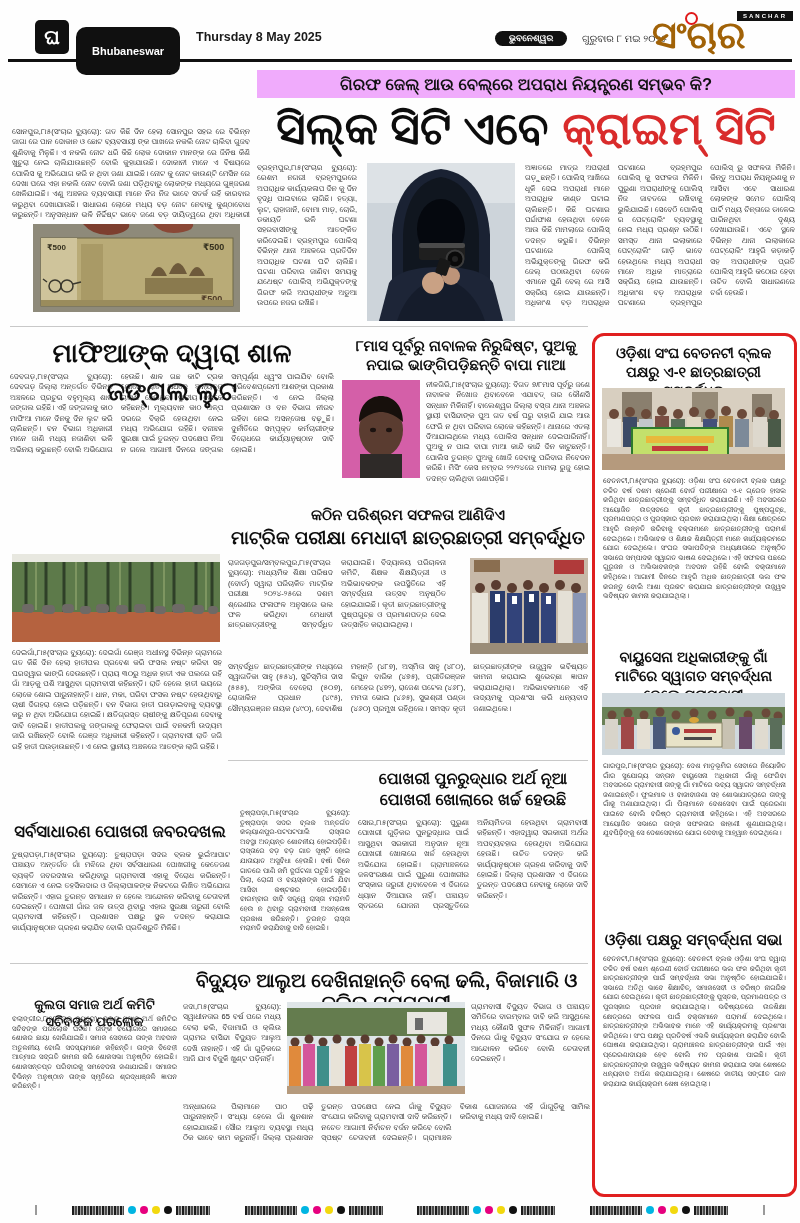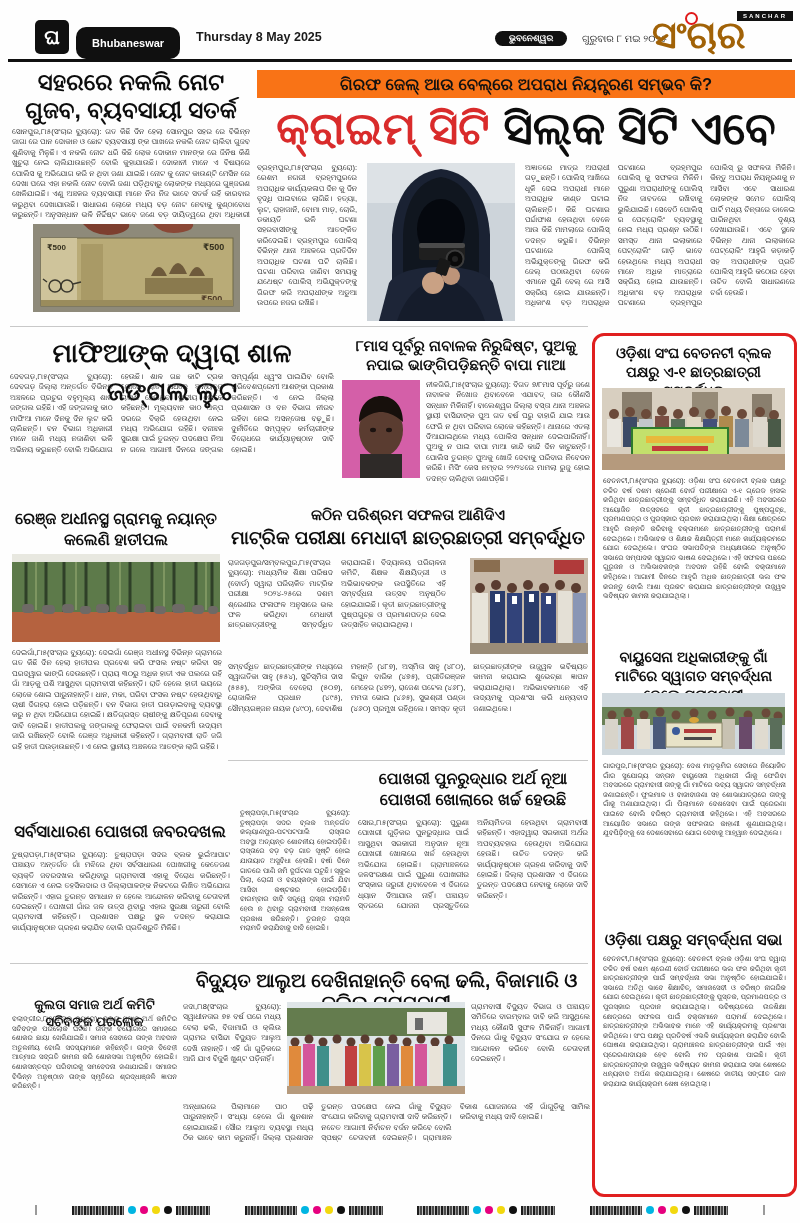--- a/index.html
+++ b/index.html
@@ -24,31 +24,30 @@
   .reg-dot{width:8px;height:8px;border-radius:50%;}
   .edge-tick{width:2px;height:10px;background:#9a9a9a;}
 </style>
 </head>
 <body>
 
 <div class="page">
 
   <div class="abs" style="left:35px;top:20px;width:34px;height:34px;background:#101010;border-radius:5px;
        display:flex;align-items:center;justify-content:center;color:#fff;font-size:20px;font-weight:800;">ଘ</div>
-  <div class="abs pill" style="left:76px;top:27px;padding:10px 16px;font-size:11px;">Bhubaneswar</div>
+  <div class="abs pill" style="left:76px;top:27px;padding:18px 16px;font-size:11px;">Bhubaneswar</div>
   <div class="abs" style="left:196px;top:30px;font-size:12.5px;font-weight:800;">Thursday 8 May 2025</div>
   <div class="abs pill" style="left:495px;top:31px;padding:2px 14px;font-size:9px;">ଭୁବନେଶ୍ୱର</div>
   <div class="abs" style="left:582px;top:33px;font-size:10px;font-weight:400;">ଗୁରୁବାର ୮ ମଇ ୨୦୨୫</div>
   <div class="abs" style="left:737px;top:11px;width:56px;height:10px;background:#101010;color:#fff;
        font-size:6px;font-weight:700;letter-spacing:2px;text-align:center;line-height:10px;">SANCHAR</div>
   <div class="abs" style="left:652px;top:14px;font-size:38px;font-weight:800;line-height:42px;color:#a16207;">ସଂଚାର</div>
   <div class="abs" style="left:685px;top:12px;width:9px;height:9px;border:2.5px solid #e01b1b;border-radius:50%;"></div>
   <div class="hr-black" style="left:8px;top:59px;width:784px;"></div>
 
-  <div class="abs head" style="left:10px;top:68px;width:242px;font-size:23px;line-height:28px;">ସହରରେ ନକଲି ନୋଟ ଗୁଜବ, ବ୍ୟବସାୟୀ ସତର୍କ</div>
   <div class="abs body-txt" style="left:12px;top:127px;width:238px;height:94px;">ସୋନପୁର,୮ା୫(ସଂଚାର ବ୍ୟୁରୋ): ଗତ କିଛି ଦିନ ହେଲା ସୋନପୁର ସହର ରେ ବିଭିନ୍ନ ଜାଗା ରେ ପାନ ଦୋକାନ ଓ ଛୋଟ ବ୍ୟବସାୟୀ ଙ୍କ ପାଖରେ ନକଲି ନୋଟ ଚାଲିବା ଗୁଜବ ଶୁଣିବାକୁ ମିଳୁଛି। ଏ ନକଲି ନୋଟ ଧରି କିଛି ଲୋକ ଦୋକାନ ମାନଙ୍କ ରେ ଜିନିଷ କିଣି ଖୁଚୁରା ନେଇ ଚାଲିଯାଉଛନ୍ତି ବୋଲି କୁହାଯାଉଛି। ଦୋକାନୀ ମାନେ ଏ ବିଷୟରେ ପୋଲିସ କୁ ଅଭିଯୋଗ କରି ନ ଥିବା ଜଣା ଯାଇଛି। ନୋଟ କୁ ନୋଟ କାଉଣ୍ଟି ମେସିନ ରେ ଦେଖା ପରେ ଏହା ନକଲି ନୋଟ ବୋଲି ଜଣା ପଡ଼ିଥିବାରୁ ଲୋକଙ୍କ ମଧ୍ୟରେ ଗୁଞ୍ଜରଣ ଖେଳିଯାଇଛି। ଏଣୁ ଅଞ୍ଚଳର ବ୍ୟବସାୟୀ ମାନେ ନିଜ ନିଜ ଭାବେ ସତର୍କ ରହି କାରବାର କରୁଥିବା ଦେଖାଯାଉଛି। ସାଧାରଣ ଲୋକେ ମଧ୍ୟ ବଡ଼ ନୋଟ ନେବାକୁ କୁଣ୍ଠାବୋଧ କରୁଛନ୍ତି। ଅନୁସନ୍ଧାନ ଭଳି ନିର୍ଦ୍ଦିଷ୍ଟ ଭାବେ ଜଣେ ବଡ଼ ଦାୟିତ୍ୱରେ ଥିବା ଅଧିକାରୀ ଙ୍କ ପାଖକୁ ଏ ନକଲି ନୋଟ ଦାଖଲ କରାଯାଇ ତଦନ୍ତ ଦାବି କରାଯାଇଛି।</div>
   <div class="abs photo" style="left:33px;top:224px;width:207px;height:88px;">
     <svg viewBox="0 0 207 88" preserveAspectRatio="none">
       <rect width="207" height="88" fill="#8e8a7a"></rect>
       <rect x="8" y="14" width="192" height="68" fill="#b9ab77" stroke="#6f6848" stroke-width="1"></rect>
       <rect x="8" y="14" width="36" height="68" fill="#cfc49b"></rect>
       <rect x="48" y="20" width="22" height="56" fill="#a99a66"></rect>
       <path d="M118 52 q8 -18 16 0 z M136 50 q9 -22 18 0 z M156 52 q8 -18 16 0 z" fill="#6e5a3b"></path>
       <rect x="112" y="54" width="68" height="16" fill="#8a7a4e"></rect>
       <circle cx="22" cy="62" r="6" fill="none" stroke="#3a382e" stroke-width="1.5"></circle>
@@ -56,26 +55,26 @@
       <path d="M28 62 h0 M14 58 l-4 -3 M40 60 l8 -2" stroke="#3a382e" stroke-width="1.5" fill="none"></path>
       <text x="170" y="26" font-size="9" font-weight="bold" fill="#35311f">₹500</text>
       <text x="14" y="26" font-size="8" font-weight="bold" fill="#35311f">₹500</text>
       <text x="168" y="78" font-size="9" font-weight="bold" fill="#503b28">₹500</text>
       <path d="M50 0 q12 14 34 10 q14 -4 12 -10 z" fill="#7d3f2f"></path>
       <path d="M120 0 q10 12 30 8 q12 -3 10 -8 z" fill="#8a4836"></path>
       <rect x="8" y="76" width="192" height="6" fill="#9a8c5c"></rect>
     </svg>
   </div>
 
-  <div class="abs" style="left:257px;top:70px;width:538px;height:28px;background:#f97316;
+  <div class="abs" style="left:257px;top:70px;width:538px;height:28px;background:#f0abfc;
        font-size:16.5px;font-weight:800;text-align:center;line-height:28px;color:#111;">ଗିରଫ ଜେଲ୍ ଆଉ ବେଲ୍‌ରେ ଅପରାଧ ନିୟନ୍ତ୍ରଣ ସମ୍ଭବ କି?</div>
   <div class="abs" style="left:257px;top:100px;width:538px;height:58px;display:flex;align-items:center;
        justify-content:center;gap:14px;white-space:nowrap;">
+    <span style="font-size:45px;font-weight:800;color:#0c0c0c;">ସିଲ୍କ ସିଟି ଏବେ</span>
     <span style="font-size:45px;font-weight:800;color:#D92B2B;">କ୍ରାଇମ୍ ସିଟି</span>
-    <span style="font-size:45px;font-weight:800;color:#0c0c0c;">ସିଲ୍କ ସିଟି ଏବେ</span>
   </div>
   <div class="abs" style="left:257px;top:163px;width:538px;height:158px;display:flex;gap:10px;">
     <div class="body-txt" style="width:100px;height:158px;flex:0 0 auto;">ବ୍ରହ୍ମପୁର,୮ା୫(ସଂଚାର ବ୍ୟୁରୋ): ରେଶମ ନଗରୀ ବ୍ରହ୍ମପୁରରେ ଅପରାଧିକ କାର୍ଯ୍ୟକଳାପ ଦିନ କୁ ଦିନ ବୃଦ୍ଧି ପାଇବାରେ ଲାଗିଛି। ହତ୍ୟା, ଲୁଟ, ରାହାଜାନି, ବୋମା ମାଡ଼, ଚୋରି, ଡକାୟତି ଭଳି ଘଟଣା ସହରବାସୀଙ୍କୁ ଆତଙ୍କିତ କରିଦେଇଛି। ବ୍ରହ୍ମପୁର ପୋଲିସ୍ ବିଭିନ୍ନ ଥାନା ଅଞ୍ଚଳରେ ପ୍ରତିଦିନ ଅପରାଧିକ ଘଟଣା ଘଟି ଚାଲିଛି। ଘଟଣା ପରିବାର ଜାଣିବା ସମୟକୁ ଯଥେଷ୍ଟ ପୋଲିସ୍ ଅଭିଯୁକ୍ତଙ୍କୁ ଗିରଫ କରି ଅପରାଧୀଙ୍କ ଅଡୁଆ ଉପରେ ନଜର ରଖିଛି।</div>
     <div class="photo" style="width:148px;height:158px;flex:0 0 auto;">
       <svg viewBox="0 0 148 158" preserveAspectRatio="none">
         <rect width="148" height="158" fill="#cdd4da"></rect>
         <rect x="0" y="0" width="148" height="40" fill="#dde2e6"></rect>
         <path d="M74 6 C40 10 27 40 25 72 L25 122 C25 140 42 154 74 156 C106 154 123 140 123 122 L123 72 C121 40 108 10 74 6 Z" fill="#1a2233"></path>
         <path d="M74 14 C48 18 37 44 36 72 L36 106 C36 120 50 130 74 132 C98 130 112 120 112 106 L112 72 C111 44 100 18 74 14 Z" fill="#10161f"></path>
         <ellipse cx="74" cy="66" rx="24" ry="30" fill="#05080e"></ellipse>
@@ -189,21 +188,20 @@
         <rect x="82" y="44" width="28" height="3" fill="#4a4a4a"></rect>
         <ellipse cx="92" cy="27" rx="5" ry="3" fill="#d8a43c"></ellipse>
       </svg>
     </div>
     <div class="abs body-txt body-sm" style="left:8px;top:425px;width:183px;height:158px;">ଗାରପୁର,୮ା୫(ସଂଚାର ବ୍ୟୁରୋ): ଦେଶ ମାତୃଭୂମିର ସେବାରେ ନିୟୋଜିତ ଗାଁର ସୁଯୋଗ୍ୟ ସନ୍ତାନ ବାୟୁସେନା ଅଧିକାରୀ ଗାଁକୁ ଫେରିବା ଅବସରରେ ଗ୍ରାମବାସୀ ତାଙ୍କୁ ଗାଁ ମାଟିରେ ଭବ୍ୟ ସ୍ୱାଗତ ସମ୍ବର୍ଦ୍ଧନା ଜଣାଇଛନ୍ତି। ଫୁଲମାଳ ଓ ବାଜାବାଜଣା ସହ ଶୋଭାଯାତ୍ରାରେ ତାଙ୍କୁ ଗାଁକୁ ଅଣାଯାଇଥିଲା। ଗାଁ ପିଲାମାନେ ଦେଶସେବା ପାଇଁ ପ୍ରେରଣା ପାଇବେ ବୋଲି ବରିଷ୍ଠ ଗ୍ରାମବାସୀ କହିଥିଲେ। ଏହି ଅବସରରେ ଆୟୋଜିତ ସଭାରେ ତାଙ୍କ ସଫଳତାର କାହାଣୀ ଶୁଣାଯାଇଥିଲା। ଯୁବପିଢ଼ିଙ୍କୁ ସେ ଦେଶସେବାରେ ଯୋଗ ଦେବାକୁ ଆହ୍ୱାନ ଦେଇଥିଲେ।</div>
 
     <div class="abs head" style="left:6px;top:594px;width:185px;font-size:15.5px;line-height:20px;">ଓଡ଼ିଶା ପକ୍ଷରୁ ସମ୍ବର୍ଦ୍ଧନା ସଭା</div>
     <div class="abs body-txt body-sm" style="left:8px;top:618px;width:183px;height:228px;">ବେତନଟୀ,୮ା୫(ସଂଚାର ବ୍ୟୁରୋ): ବେତନଟୀ ବ୍ଲକ ଓଡ଼ିଶା ସଂଘ ଦ୍ୱାରା ଚଳିତ ବର୍ଷ ଦଶମ ଶ୍ରେଣୀ ବୋର୍ଡ ପରୀକ୍ଷାରେ ଭଲ ଫଳ କରିଥିବା କୃତୀ ଛାତ୍ରଛାତ୍ରୀଙ୍କ ପାଇଁ ସମ୍ବର୍ଦ୍ଧନା ସଭା ଅନୁଷ୍ଠିତ ହୋଇଯାଇଛି। ସଭାରେ ଅତିଥି ଭାବେ ଶିକ୍ଷାବିତ୍, ସମାଜସେବୀ ଓ ବରିଷ୍ଠ ନାଗରିକ ଯୋଗ ଦେଇଥିଲେ। କୃତୀ ଛାତ୍ରଛାତ୍ରୀଙ୍କୁ ପୁସ୍ତକ, ପ୍ରମାଣପତ୍ର ଓ ପୁରସ୍କାର ପ୍ରଦାନ କରାଯାଇଥିଲା। ଭବିଷ୍ୟତରେ ଉଚ୍ଚଶିକ୍ଷା କ୍ଷେତ୍ରରେ ସଫଳତା ପାଇଁ ବକ୍ତାମାନେ ପରାମର୍ଶ ଦେଇଥିଲେ। ଛାତ୍ରଛାତ୍ରୀଙ୍କ ଅଭିଭାବକ ମାନେ ଏହି କାର୍ଯ୍ୟକ୍ରମକୁ ପ୍ରଶଂସା କରିଥିଲେ। ସଂଘ ପକ୍ଷରୁ ପ୍ରତିବର୍ଷ ଏଭଳି କାର୍ଯ୍ୟକ୍ରମ କରାଯିବ ବୋଲି ଘୋଷଣା କରାଯାଇଥିଲା। ଗ୍ରାମାଞ୍ଚଳର ଛାତ୍ରଛାତ୍ରୀଙ୍କ ପାଇଁ ଏହା ପ୍ରେରଣାଦାୟକ ହେବ ବୋଲି ମତ ପ୍ରକାଶ ପାଇଛି। କୃତୀ ଛାତ୍ରଛାତ୍ରୀଙ୍କ ଉଜ୍ଜ୍ୱଳ ଭବିଷ୍ୟତ କାମନା କରାଯାଇ ସଭା ଶେଷରେ ଧନ୍ୟବାଦ ଅର୍ପଣ କରାଯାଇଥିଲା। ଶେଷରେ ଜାତୀୟ ସଙ୍ଗୀତ ଗାନ କରାଯାଇ କାର୍ଯ୍ୟକ୍ରମ ଶେଷ ହୋଇଥିଲା।</div>
   </div>
 
-  <div class="abs head" style="left:10px;top:508px;width:212px;font-size:16px;line-height:21px;">ରେଞ୍ଜ ଅଧୀନସ୍ଥ ଗ୍ରାମକୁ ନୟାନ୍ତ କଲେଣି ହାତୀପଲ</div>
   <div class="abs photo" style="left:12px;top:554px;width:208px;height:88px;">
     <svg viewBox="0 0 208 88" preserveAspectRatio="none">
       <rect width="208" height="88" fill="#e8e8e0"></rect>
       <rect x="0" y="8" width="208" height="52" fill="#5d7a4a"></rect>
       <g stroke="#2f4028" stroke-width="3">
         <line x1="14" y1="8" x2="14" y2="58"></line>
           <line x1="34" y1="8" x2="34" y2="58"></line>
         <line x1="52" y1="8" x2="52" y2="58"></line>
           <line x1="74" y1="8" x2="74" y2="58"></line>
         <line x1="96" y1="8" x2="96" y2="58"></line>
@@ -285,21 +283,21 @@
   <div class="abs head" style="left:358px;top:768px;width:230px;font-size:16px;line-height:21px;">ପୋଖରୀ ପୁନରୁଦ୍ଧାର ଅର୍ଥ ନୂଆ ପୋଖରୀ ଖୋଲାରେ ଖର୍ଚ୍ଚ ହେଉଛି</div>
   <div class="abs body-txt cols-2" style="left:358px;top:818px;width:230px;height:142px;">ସୋର,୮ା୫(ସଂଚାର ବ୍ୟୁରୋ): ପୁରୁଣା ପୋଖରୀ ଗୁଡ଼ିକର ପୁନରୁଦ୍ଧାର ପାଇଁ ଆସୁଥିବା ସରକାରୀ ଅନୁଦାନ ନୂଆ ପୋଖରୀ ଖୋଳାରେ ଖର୍ଚ୍ଚ ହେଉଥିବା ଅଭିଯୋଗ ହୋଇଛି। ଗ୍ରାମାଞ୍ଚଳରେ ଜଳସଂରକ୍ଷଣ ପାଇଁ ପୁରୁଣା ପୋଖରୀର ସଂସ୍କାର ଜରୁରୀ ଥିବାବେଳେ ଏ ଦିଗରେ ଧ୍ୟାନ ଦିଆଯାଉ ନାହିଁ। ପଞ୍ଚାୟତ ସ୍ତରରେ ଯୋଜନା ପ୍ରସ୍ତୁତିରେ ଅନିୟମିତତା ହେଉଥିବା ଗ୍ରାମବାସୀ କହିଛନ୍ତି। ଏହାଦ୍ୱାରା ସରକାରୀ ଅର୍ଥର ଅପବ୍ୟବହାର ହେଉଥିବା ଅଭିଯୋଗ ହେଉଛି। ଉଚିତ ତଦନ୍ତ କରି କାର୍ଯ୍ୟାନୁଷ୍ଠାନ ଗ୍ରହଣ କରିବାକୁ ଦାବି ହୋଇଛି। ଜିଲ୍ଲା ପ୍ରଶାସନ ଏ ଦିଗରେ ତୁରନ୍ତ ପଦକ୍ଷେପ ନେବାକୁ ଲୋକେ ଦାବି କରିଛନ୍ତି।</div>
 
   <div class="hr-gray" style="left:10px;top:963px;width:578px;"></div>
 
   <div class="abs head" style="left:12px;top:975px;width:165px;font-size:13px;line-height:17px;margin-top:21px;">କୁଲତା ସମାଜ ଅର୍ଥ କମିଟି ସଚିବଙ୍କ ପରଲୋକ</div>
   <div class="abs body-txt body-sm" style="left:12px;top:1014px;width:165px;height:180px;">ବଲାଙ୍ଗୀର,୮ା୫(ସଂଚାର ବ୍ୟୁରୋ): କୁଲତା ସମାଜ ଅର୍ଥ କମିଟିର ସଚିବଙ୍କ ପରଲୋକ ଘଟିଛି। ତାଙ୍କ ବିୟୋଗରେ ସମାଜରେ ଶୋକର ଛାୟା ଖେଳିଯାଇଛି। ସମାଜ ସେବାରେ ତାଙ୍କ ଅବଦାନ ଅତୁଳନୀୟ ବୋଲି ସଦସ୍ୟମାନେ କହିଛନ୍ତି। ତାଙ୍କ ବିଦେହୀ ଆତ୍ମାର ସଦ୍‌ଗତି କାମନା କରି ଶୋକସଭା ଅନୁଷ୍ଠିତ ହୋଇଛି। ଶୋକସନ୍ତପ୍ତ ପରିବାରକୁ ସମବେଦନା ଜଣାଯାଇଛି। ସମାଜର ବିଭିନ୍ନ ଅନୁଷ୍ଠାନ ତାଙ୍କ ସ୍ମୃତିରେ ଶ୍ରଦ୍ଧାଞ୍ଜଳି ଜ୍ଞାପନ କରିଛନ୍ତି।</div>
 
   <div class="abs head" style="left:183px;top:970px;width:407px;font-size:19px;">ବିଦ୍ୟୁତ ଆଲୁଅ ଦେଖିନାହାନ୍ତି ବେଲା ଢଲି, ବିଜାମାରି ଓ କ୍ଲିଉ ଗ୍ରାମବାସୀ</div>
   <div class="abs" style="left:183px;top:1002px;width:407px;height:96px;display:flex;gap:6px;">
-    <div class="body-txt" style="width:98px;height:96px;flex:0 0 auto;">ଜଦା,୮ା8(ସଂଚାର ବ୍ୟୁରୋ): ସ୍ୱାଧୀନତାର ୭୫ ବର୍ଷ ପରେ ମଧ୍ୟ ବେଲା ଢଲି, ବିଜାମାରି ଓ କ୍ଲିଉ ଗ୍ରାମର ବାସିନ୍ଦା ବିଦ୍ୟୁତ ଆଲୁଅ ଦେଖି ନାହାନ୍ତି। ଏହି ଗାଁ ଗୁଡ଼ିକରେ ଆଜି ଯାଏ ବିଜୁଳି ଖୁଣ୍ଟ ପଡ଼ିନାହିଁ।</div>
+    <div class="body-txt" style="width:98px;height:96px;flex:0 0 auto;">ଜଦା,୮ା୫(ସଂଚାର ବ୍ୟୁରୋ): ସ୍ୱାଧୀନତାର 65 ବର୍ଷ ପରେ ମଧ୍ୟ ବେଲା ଢଲି, ବିଜାମାରି ଓ କ୍ଲିଉ ଗ୍ରାମର ବାସିନ୍ଦା ବିଦ୍ୟୁତ ଆଲୁଅ ଦେଖି ନାହାନ୍ତି। ଏହି ଗାଁ ଗୁଡ଼ିକରେ ଆଜି ଯାଏ ବିଜୁଳି ଖୁଣ୍ଟ ପଡ଼ିନାହିଁ।</div>
     <div class="photo" style="width:178px;height:92px;flex:0 0 auto;">
       <svg viewBox="0 0 178 92" preserveAspectRatio="none">
         <rect width="178" height="92" fill="#dfe5e8"></rect>
         <rect x="0" y="6" width="178" height="28" fill="#647c4e"></rect>
         <rect x="120" y="10" width="40" height="22" fill="#e8e6e0"></rect>
         <rect x="128" y="16" width="8" height="12" fill="#6a6a6a"></rect>
         <g fill="#5a3c30">
           <circle cx="8" cy="40" r="4.5"></circle>
             <circle cx="22" cy="37" r="4.5"></circle>
             <circle cx="36" cy="40" r="4.5"></circle>

